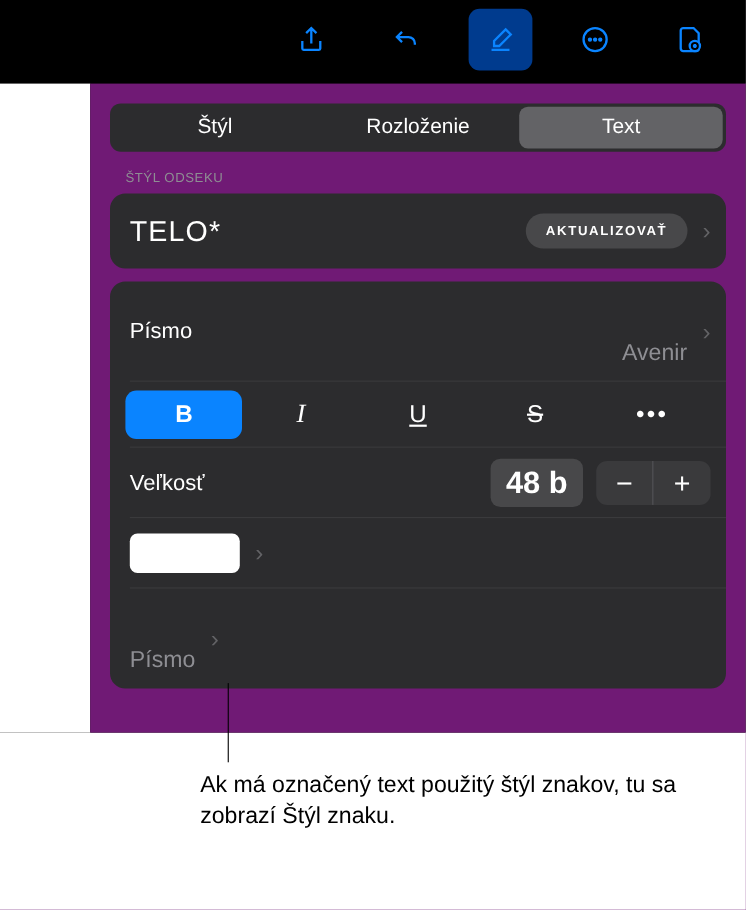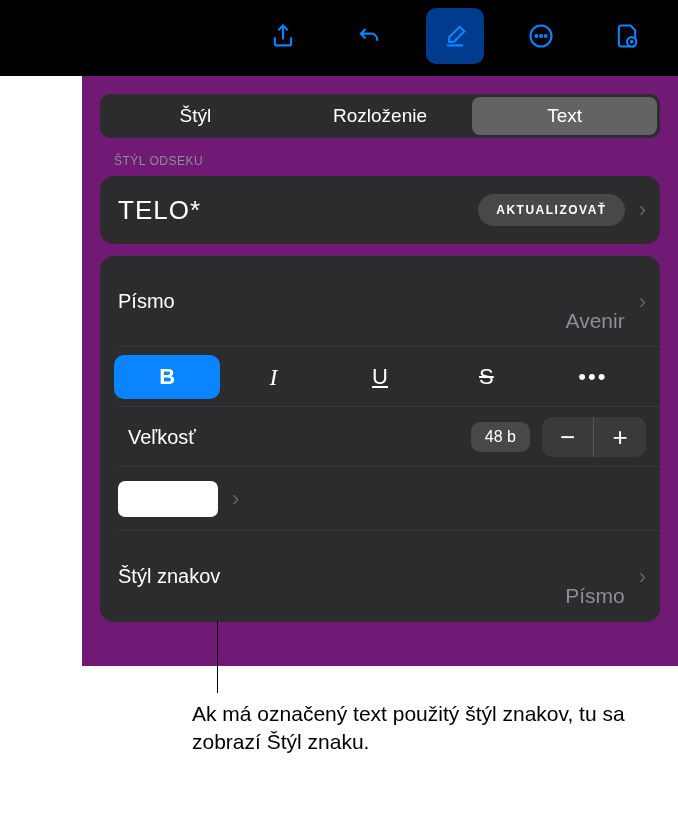--- a/index.html
+++ b/index.html
@@ -168,29 +168,30 @@
       background: #0a84ff;
     }
     .fmt-bold { font-weight: 700; }
     .fmt-italic { font-style: italic; font-family: Georgia, serif; font-size: 24px; }
     .fmt-underline { text-decoration: underline; }
     .fmt-strike { text-decoration: line-through; }
     .fmt-more { letter-spacing: 2px; }
     .size-row {
       display: flex;
       align-items: center;
-      padding: 10px 14px 10px 28px;
+      padding: 10px 14px 10px 18px;
       gap: 12px;
     }
     .size-badge {
       background: #48484a;
       color: #fff;
-      font-size: 16px;
+      font-size: 28px;
       padding: 6px 14px;
       border-radius: 9px;
+      font-weight: bold;
     }
     .stepper {
       display: flex;
       background: #3a3a3c;
       border-radius: 10px;
       overflow: hidden;
       height: 40px;
     }
     .stepper-btn {
       width: 52px;
@@ -206,21 +207,21 @@
     }
     .color-swatch {
       width: 100px;
       height: 36px;
       background: #fff;
       border-radius: 7px;
     }
     .callout {
       position: absolute;
       top: 665px;
-      left: 192px;
+      left: 182px;
       width: 450px;
     }
     .callout-line {
       position: absolute;
       top: -44px;
       left: 25px;
       width: 1px;
       height: 72px;
       background: #000;
     }
@@ -308,21 +309,20 @@
           <div class="stepper">
             <div class="stepper-btn">−</div>
             <div class="stepper-btn">+</div>
           </div>
         </div>
         <div class="row">
           <div class="color-swatch"></div>
           <div class="chevron">›</div>
         </div>
         <div class="row">
-          <div class="row-label">Štýl znakov</div>
           <div class="row-value">Písmo</div>
           <div class="chevron">›</div>
         </div>
       </div>
 
     </div>
   </div>
 </div>
 
 <div class="callout">

